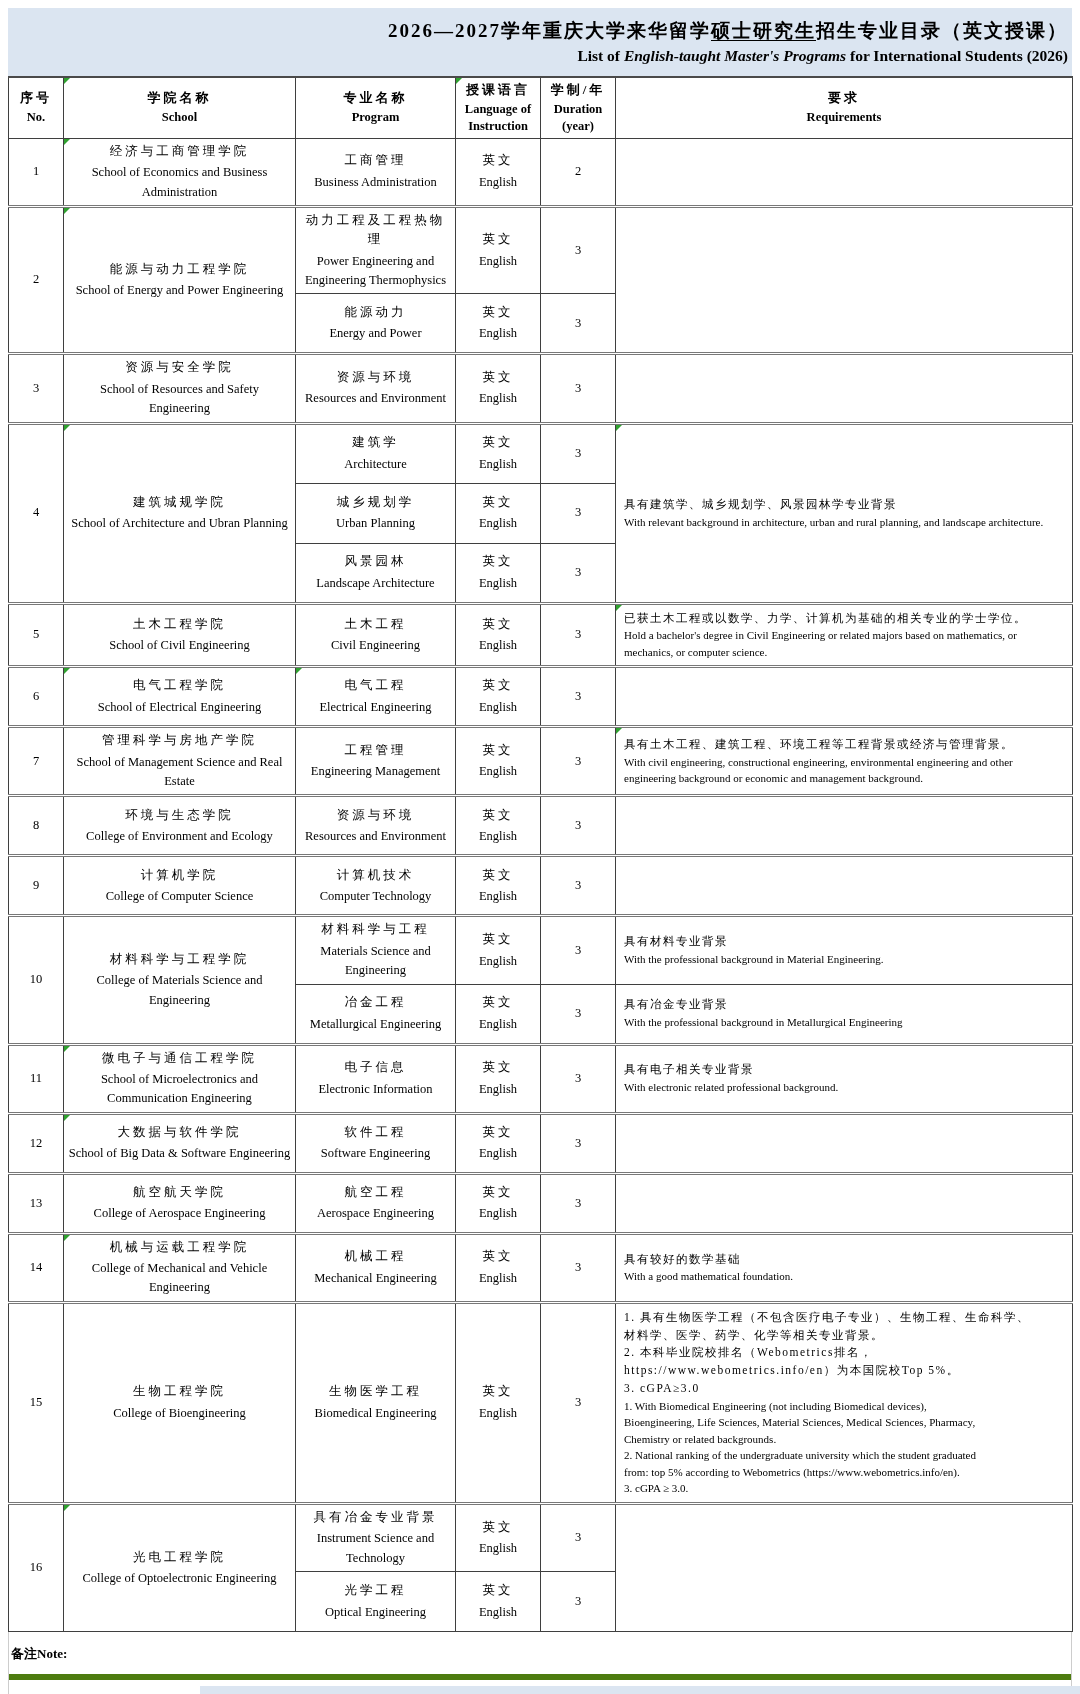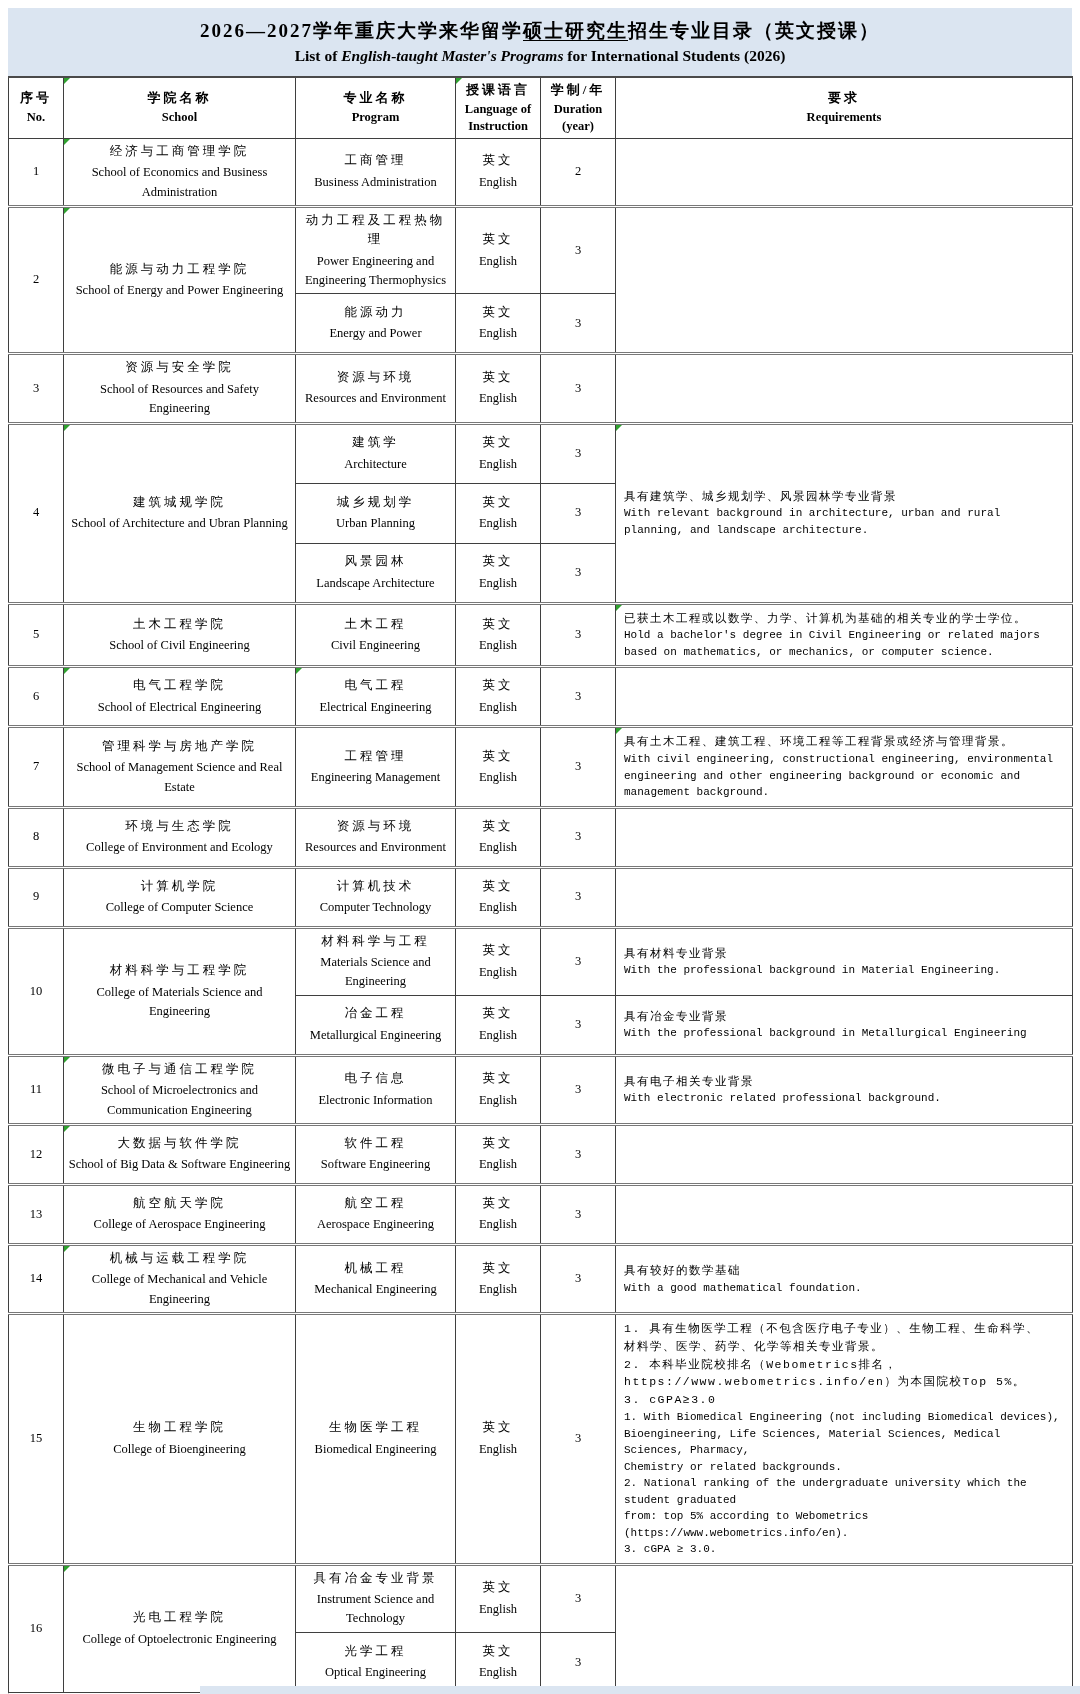--- a/index.html
+++ b/index.html
@@ -6,42 +6,42 @@
   html,body{background:#fff}
   body{
     position:relative;
     width:1080px;height:1694px;overflow:hidden;
     color:#000;
     font-family:"Liberation Serif","DejaVu Serif",serif;
   }
   .page{padding:8px 8px 0 8px;}
 
   
-  .title-band{background:#dbe5f1;text-align:center;padding:10px 4px 11px;}
+  .title-band{background:#dbe5f1;text-align:right;padding:10px 4px 11px;}
   .title-zh{font-size:19px;font-weight:bold;letter-spacing:2px;}
   .title-zh .u{text-decoration:underline;text-underline-offset:3px;}
   .title-en{font-size:15.5px;font-weight:bold;margin-top:3px;}
   .title-en .it{font-style:italic;}
 
   
   table{border-collapse:collapse;table-layout:fixed;width:1064px;}
   th,td{
     border:1px solid #3f3f3f;
     vertical-align:middle;position:relative;
     text-align:center;padding:3px 4px;
   }
   thead th{height:58px;font-size:12.5px;border-top:2px solid #4a4a4a;}
   thead .zh{font-weight:bold;letter-spacing:3px;font-size:13px;}
   thead .en{font-weight:bold;margin-top:2px;white-space:pre-line;line-height:1.35;}
   td{height:60px;font-size:12.5px;line-height:1.55;}
   .zh{letter-spacing:3px;font-size:12.5px;}
   .en{margin-top:2px;font-size:12.5px;}
   tr.group-start td{border-top:3px double #787878;}
   tbody tr.first-row td{border-top:1px solid #3f3f3f;}
-  td.col-req{text-align:left;padding:5px 8px;font-family:Liberation Mono, monospace;}
+  td.col-req{text-align:left;padding:5px 8px;}
   .req-zh{letter-spacing:1.5px;font-size:11.5px;line-height:1.55;white-space:pre-line;}
   .req-en{font-size:11px;line-height:1.5;white-space:pre-line;}
   .marker{
     position:absolute;top:0;left:0;width:0;height:0;
     border-top:6px solid #2fa12f;border-right:6px solid transparent;
   }
 
   
   .notes{border-left:1px solid #cdcdcd;border-right:1px solid #cdcdcd;}
   .notes-label{font-weight:bold;font-size:13px;padding:13px 2px 11px 2px;border-bottom:6px solid #4d7c0f;}

